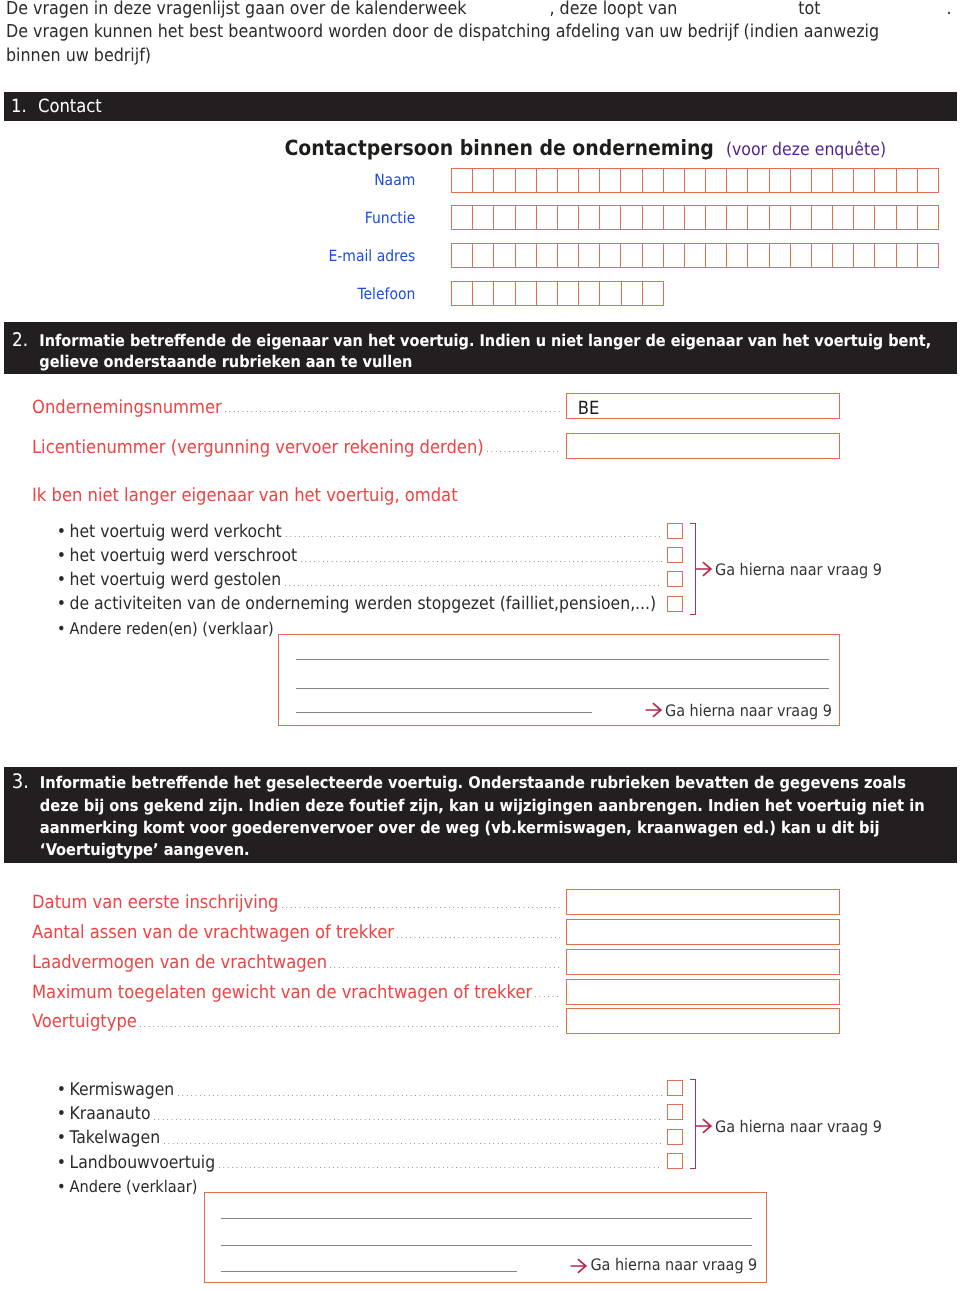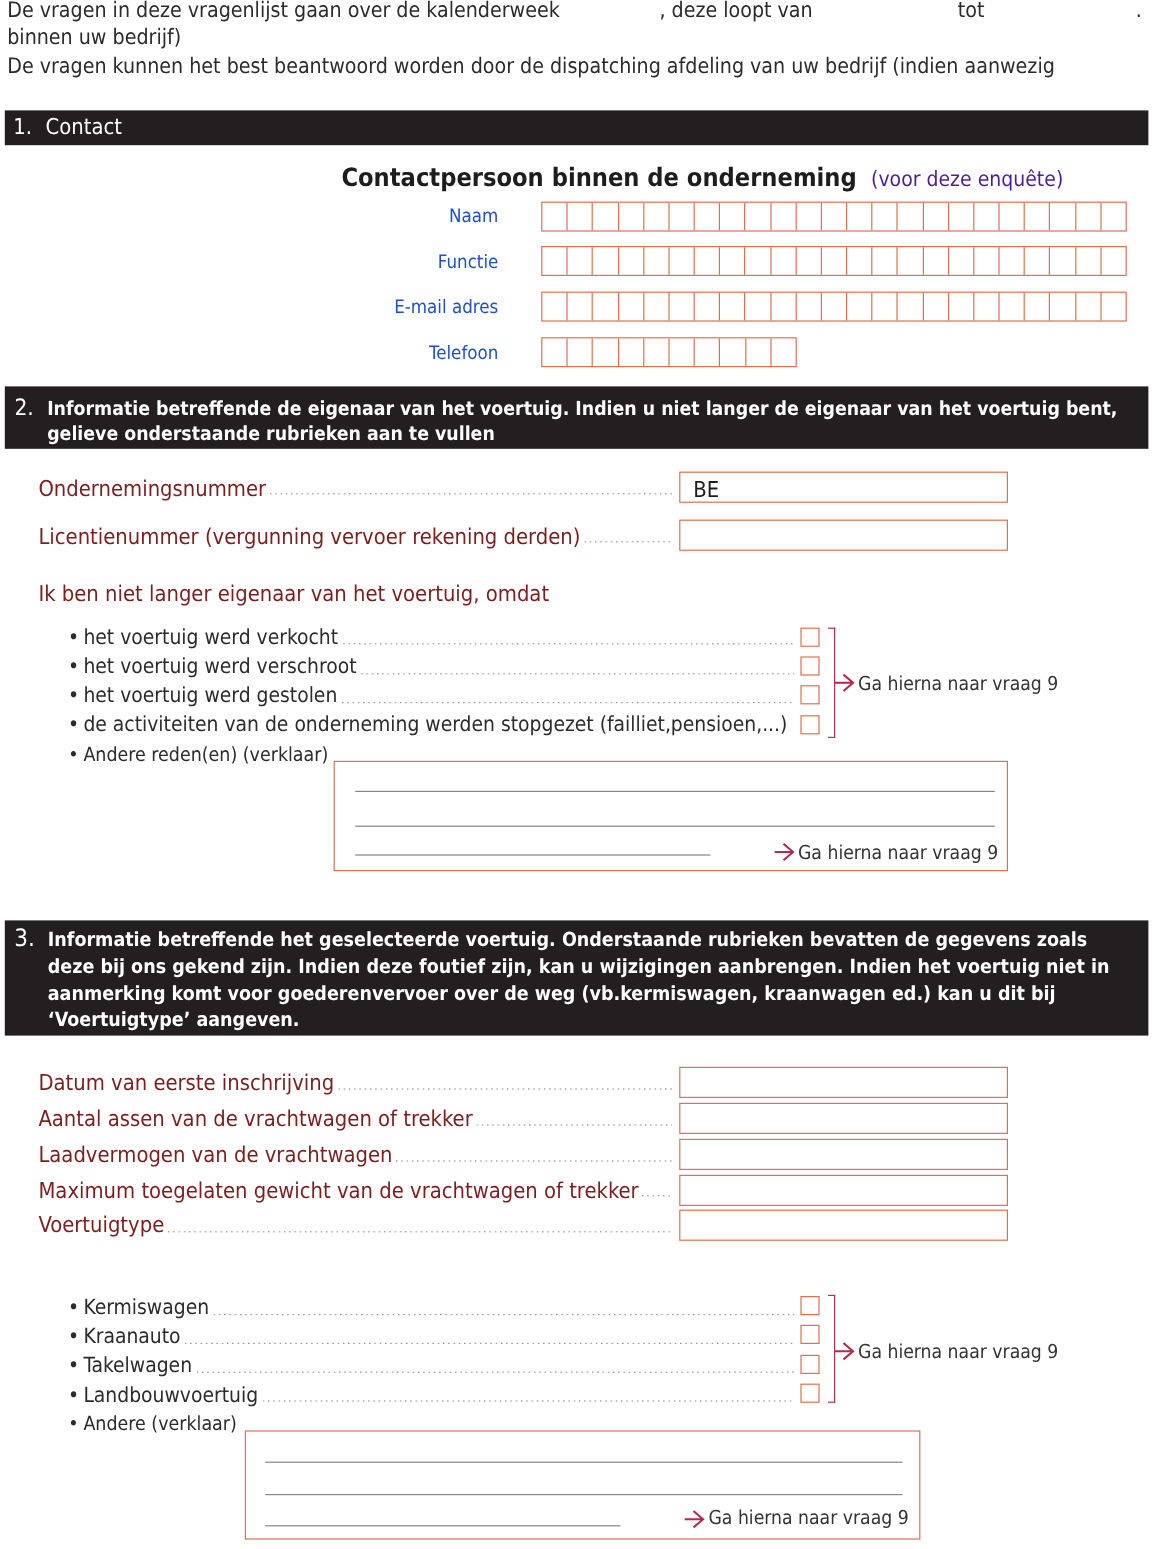--- a/index.html
+++ b/index.html
@@ -41,21 +41,21 @@
 #s1head{position:absolute;left:284.5px;top:136px;font-size:17.5px;white-space:nowrap;}
 #s1head b{font-weight:bold;color:#1d1d1b;font-size:21px;}
 #s1head i{font-style:normal;color:#4c1d95;font-weight:normal;font-size:17.5px;}
 .fieldlabel{position:absolute;text-align:right;font-size:15.5px;color:#1d4ed8;white-space:nowrap;line-height:17px;}
 .comb{position:absolute;border:1px solid var(--orange);display:flex;}
 .comb span{flex:1 1 auto;border-right:1px solid var(--orange);}
 .comb span:last-child{border-right:none;}
 
 
 .lrow{position:absolute;display:flex;align-items:flex-end;}
-.lrow .lab{font-size:18.2px;color:#7f1d1d;white-space:nowrap;line-height:19px;}
+.lrow .lab{font-size:18.2px;color:#ef4444;white-space:nowrap;line-height:19px;}
 .lrow .dots{flex:1 1 auto;height:1.2px;margin:0 2px 4px 3px;background-image:radial-gradient(circle at 0.6px 0.6px, #8d8d8d 0.55px, rgba(255,255,255,0) 0.62px);background-size:4.4px 1.2px;background-repeat:repeat-x;}
 .vbox{position:absolute;border:1px solid var(--orange);}
 .vbox .val{position:absolute;left:10.5px;top:4.5px;font-size:18.2px;color:#1d1d1b;line-height:19px;}
 
 
 .bli{position:absolute;display:flex;align-items:flex-end;font-size:17.4px;}
 .bli .bul{width:15.5px;flex:0 0 15.5px;line-height:19px;text-align:center;padding-right:1px;}
 .bli .btx{white-space:nowrap;line-height:19px;}
 .bli .dots{flex:1 1 auto;height:1.2px;margin:0 2px 4px 4px;background-image:radial-gradient(circle at 0.6px 0.6px, #8d8d8d 0.55px, rgba(255,255,255,0) 0.62px);background-size:4.4px 1.2px;background-repeat:repeat-x;}
 .cbox{position:absolute;width:16px;height:16px;border:1px solid var(--orange);}
@@ -67,22 +67,22 @@
 
 
 .bigbox{position:absolute;border:1px solid var(--orange);}
 .wl{position:absolute;border-top:1px solid var(--rule);height:0;}
 </style>
 </head>
 <body>
 
 <div id="intro">
   <div class="ln"><span>De vragen in deze vragenlijst gaan over de kalenderweek</span><span class="gap" style="width:83px"></span><span>, deze loopt van</span><span class="gap" style="width:121px"></span><span>tot</span><span class="gap" style="width:126px"></span><span>.</span></div>
+  <div class="ln">De vragen kunnen het best beantwoord worden door de dispatching afdeling van uw bedrijf (indien aanwezig</div>
   <div class="ln">binnen uw bedrijf)</div>
-  <div class="ln">De vragen kunnen het best beantwoord worden door de dispatching afdeling van uw bedrijf (indien aanwezig</div>
 </div>
 
 <div class="secbar" style="top:92px;height:29.4px;font-size:18.2px;">
   <span class="num" style="left:7px;top:4px;">1.</span>
   <span class="txt" style="left:34px;top:4px;font-weight:normal;"><div>Contact</div></span>
 </div>
 
 <div id="s1head"><b>Contactpersoon binnen de onderneming</b><span style="display:inline-block;width:12px"></span><i>(voor deze enquête)</i></div>
 
 <div class="fieldlabel" style="left:213px;top:171.8px;width:202.3px;">Naam</div>

